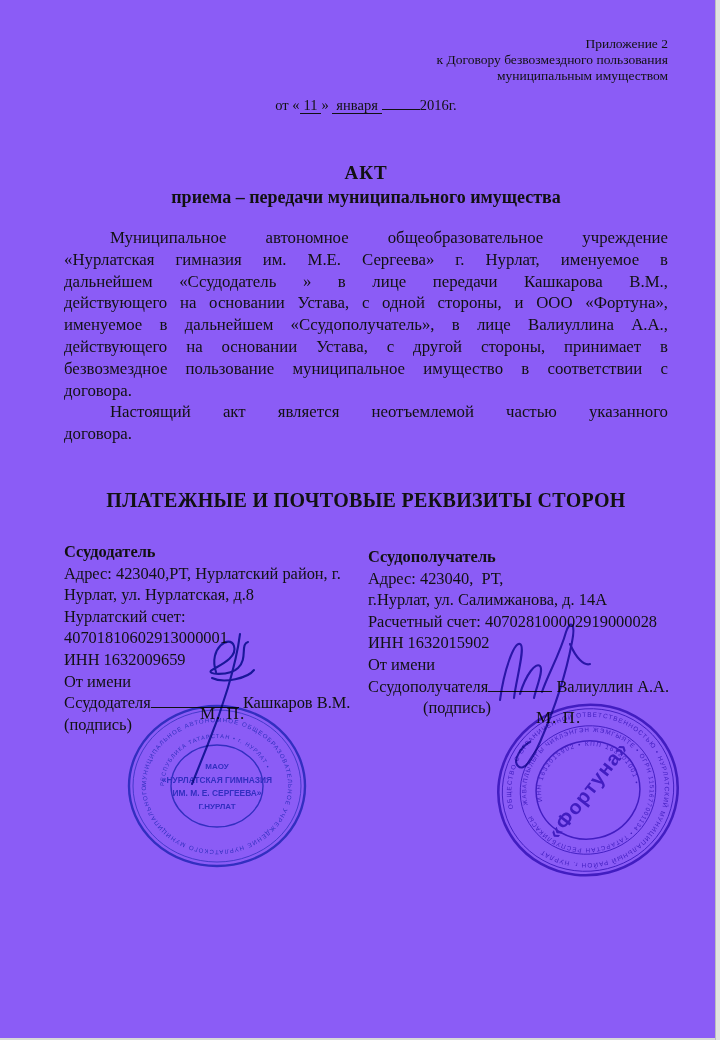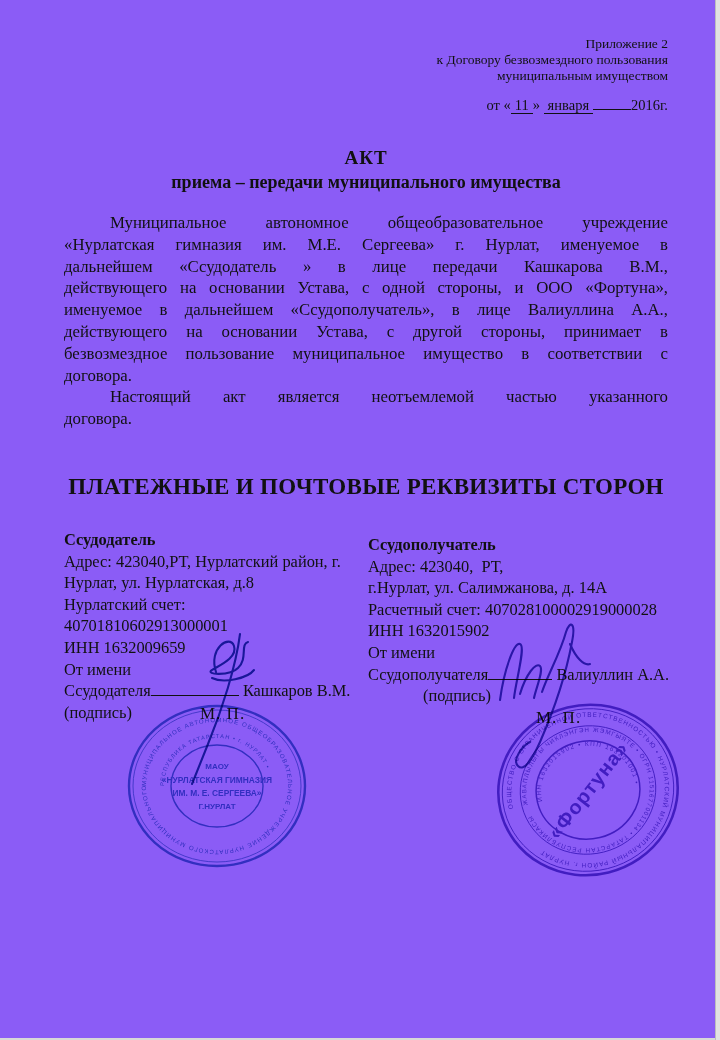--- a/index.html
+++ b/index.html
@@ -9,32 +9,32 @@
     margin:0 auto;
     background:#8b5cf6;
     font-family:"Liberation Serif","DejaVu Serif",serif;
     color:#111;
     overflow:hidden;
     box-shadow:inset -4px 0 0 #e2e2e2, inset -5px 0 0 #bdbdbd, inset 0 -2px 0 #d8d8d8;
   }
   .content{position:absolute;left:64px;top:0;width:604px;}
   
   .hdr{margin-top:36px;text-align:right;font-size:13.5px;line-height:16px;}
-  .dateline{margin-top:13px;text-align:right;font-size:14.5px;}
+  .dateline{margin-top:13px;text-align:center;font-size:14.5px;}
   .u{border-bottom:1px solid #111;padding:0 4px;}
   .u.blank{display:inline-block;width:30px;border-bottom:1px solid #111;}
   
-  .title{margin-top:33px;text-align:center;font-weight:bold;font-size:19px;letter-spacing:1px;}
+  .title{margin-top:48px;text-align:center;font-weight:bold;font-size:19px;letter-spacing:1px;}
   .subtitle{margin-top:3px;text-align:center;font-weight:bold;font-size:18px;}
   
   .bodytext{margin-top:19px;font-size:16.8px;}
   .jline{line-height:21.8px;text-align:justify;text-align-last:justify;white-space:normal;}
   .jline.first{text-indent:46px;}
   .jline.last{text-align-last:left;}
-  .section-heading{margin-top:44px;text-align:center;font-weight:bold;font-size:23px;letter-spacing:.3px;}
+  .section-heading{margin-top:44px;text-align:center;font-weight:bold;font-size:20px;letter-spacing:.3px;}
   
   .cols{display:flex;margin-top:29px;}
   .col{font-size:16.4px;line-height:21.6px;}
   .col.left{width:312px;}
   .spacer{width:29px;}
   .col.right{width:300px;padding-top:5px;}
   .col .h{font-weight:bold;}
   .sigrow{white-space:nowrap;}
   .sigline{display:inline-block;border-bottom:1px solid #111;height:14px;vertical-align:baseline;}
   .sigline.l{width:88px;}

